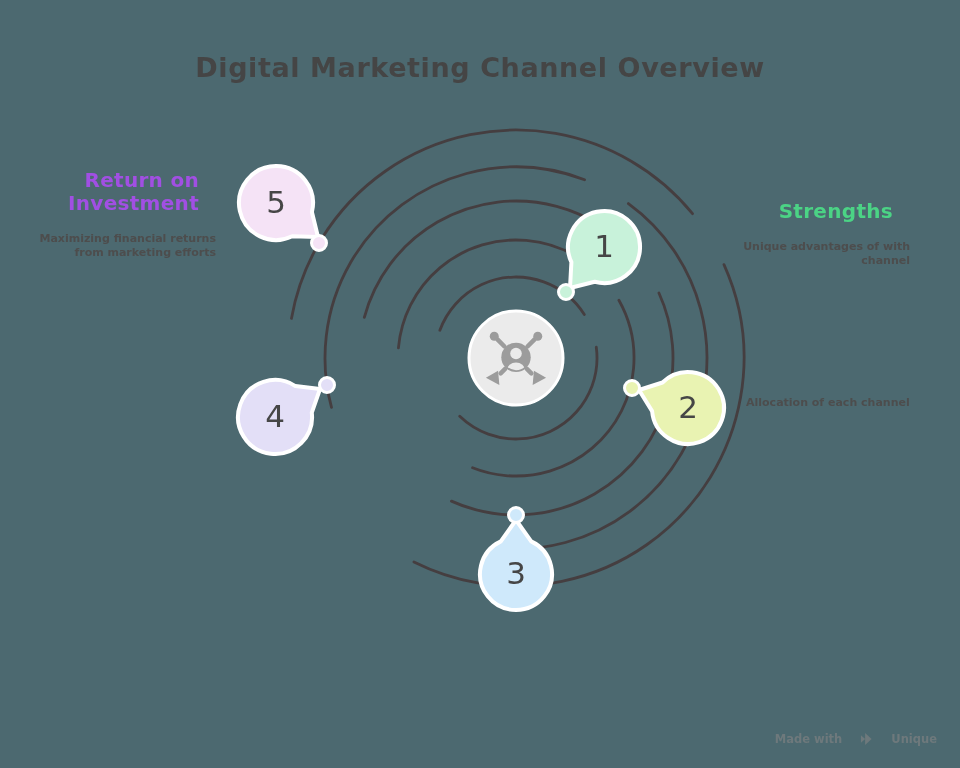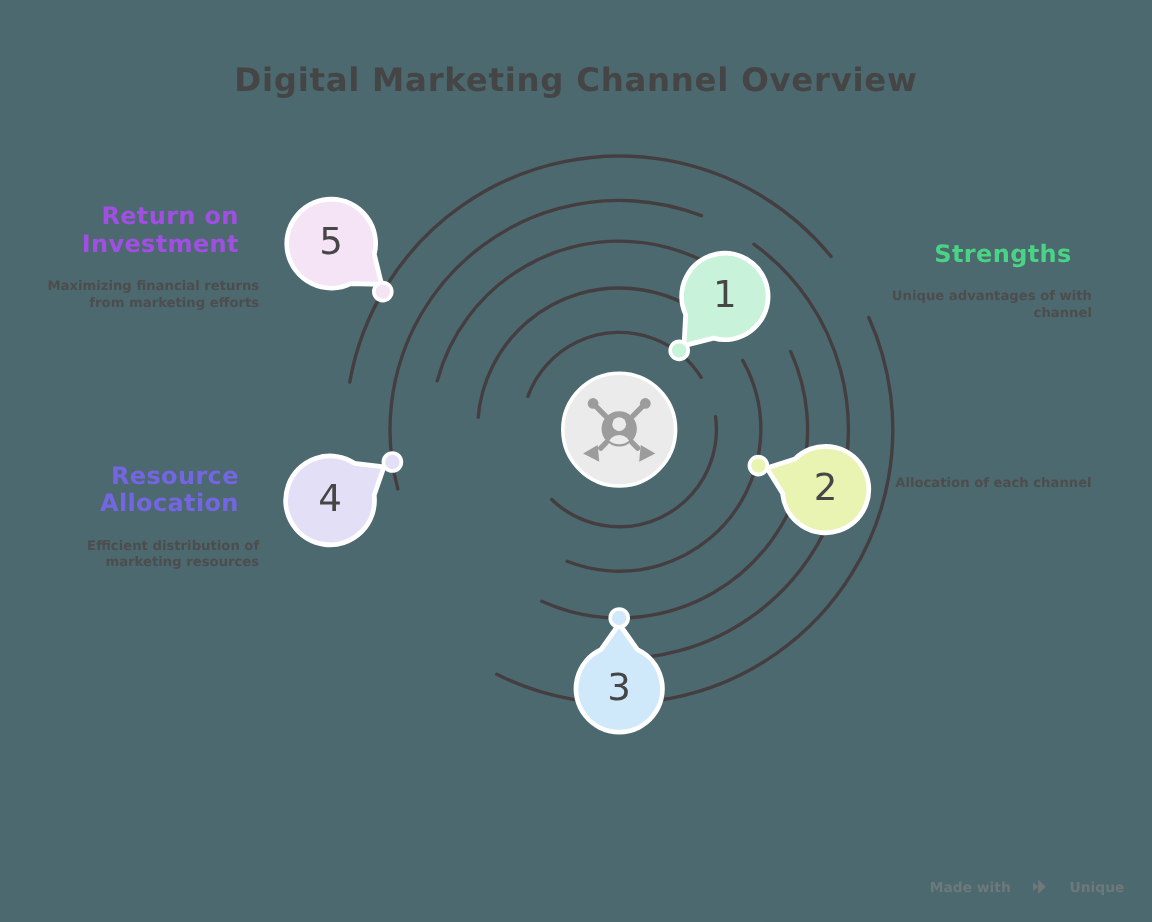--- a/index.html
+++ b/index.html
@@ -121,24 +121,20 @@
   <div class="label-block lb-strengths">
     <h3 style="color: rgb(75, 211, 133);">Strengths</h3>
     <p>Unique advantages of with channel</p>
   </div>
 
   <div class="label-block lb-weaknesses">
     <p>Allocation of each channel</p>
   </div>
 
 
-  <div class="label-block lb-resource">
-    <h3 style="color: rgb(116, 102, 226);">Resource Allocation</h3>
-    <p>Efficient distribution of marketing resources</p>
-  </div>
 
   <div class="label-block lb-roi">
     <h3 style="color: rgb(161, 79, 227);">Return on Investment</h3>
     <p>Maximizing financial returns from marketing efforts</p>
   </div>
 
   <div class="watermark">
     <span>Made with</span>
     <svg width="13" height="14" viewBox="0 0 14 15" fill="#6e797c">
       <path d="M1,3.5 L5.5,7.5 L1,11.5 Z"></path>

